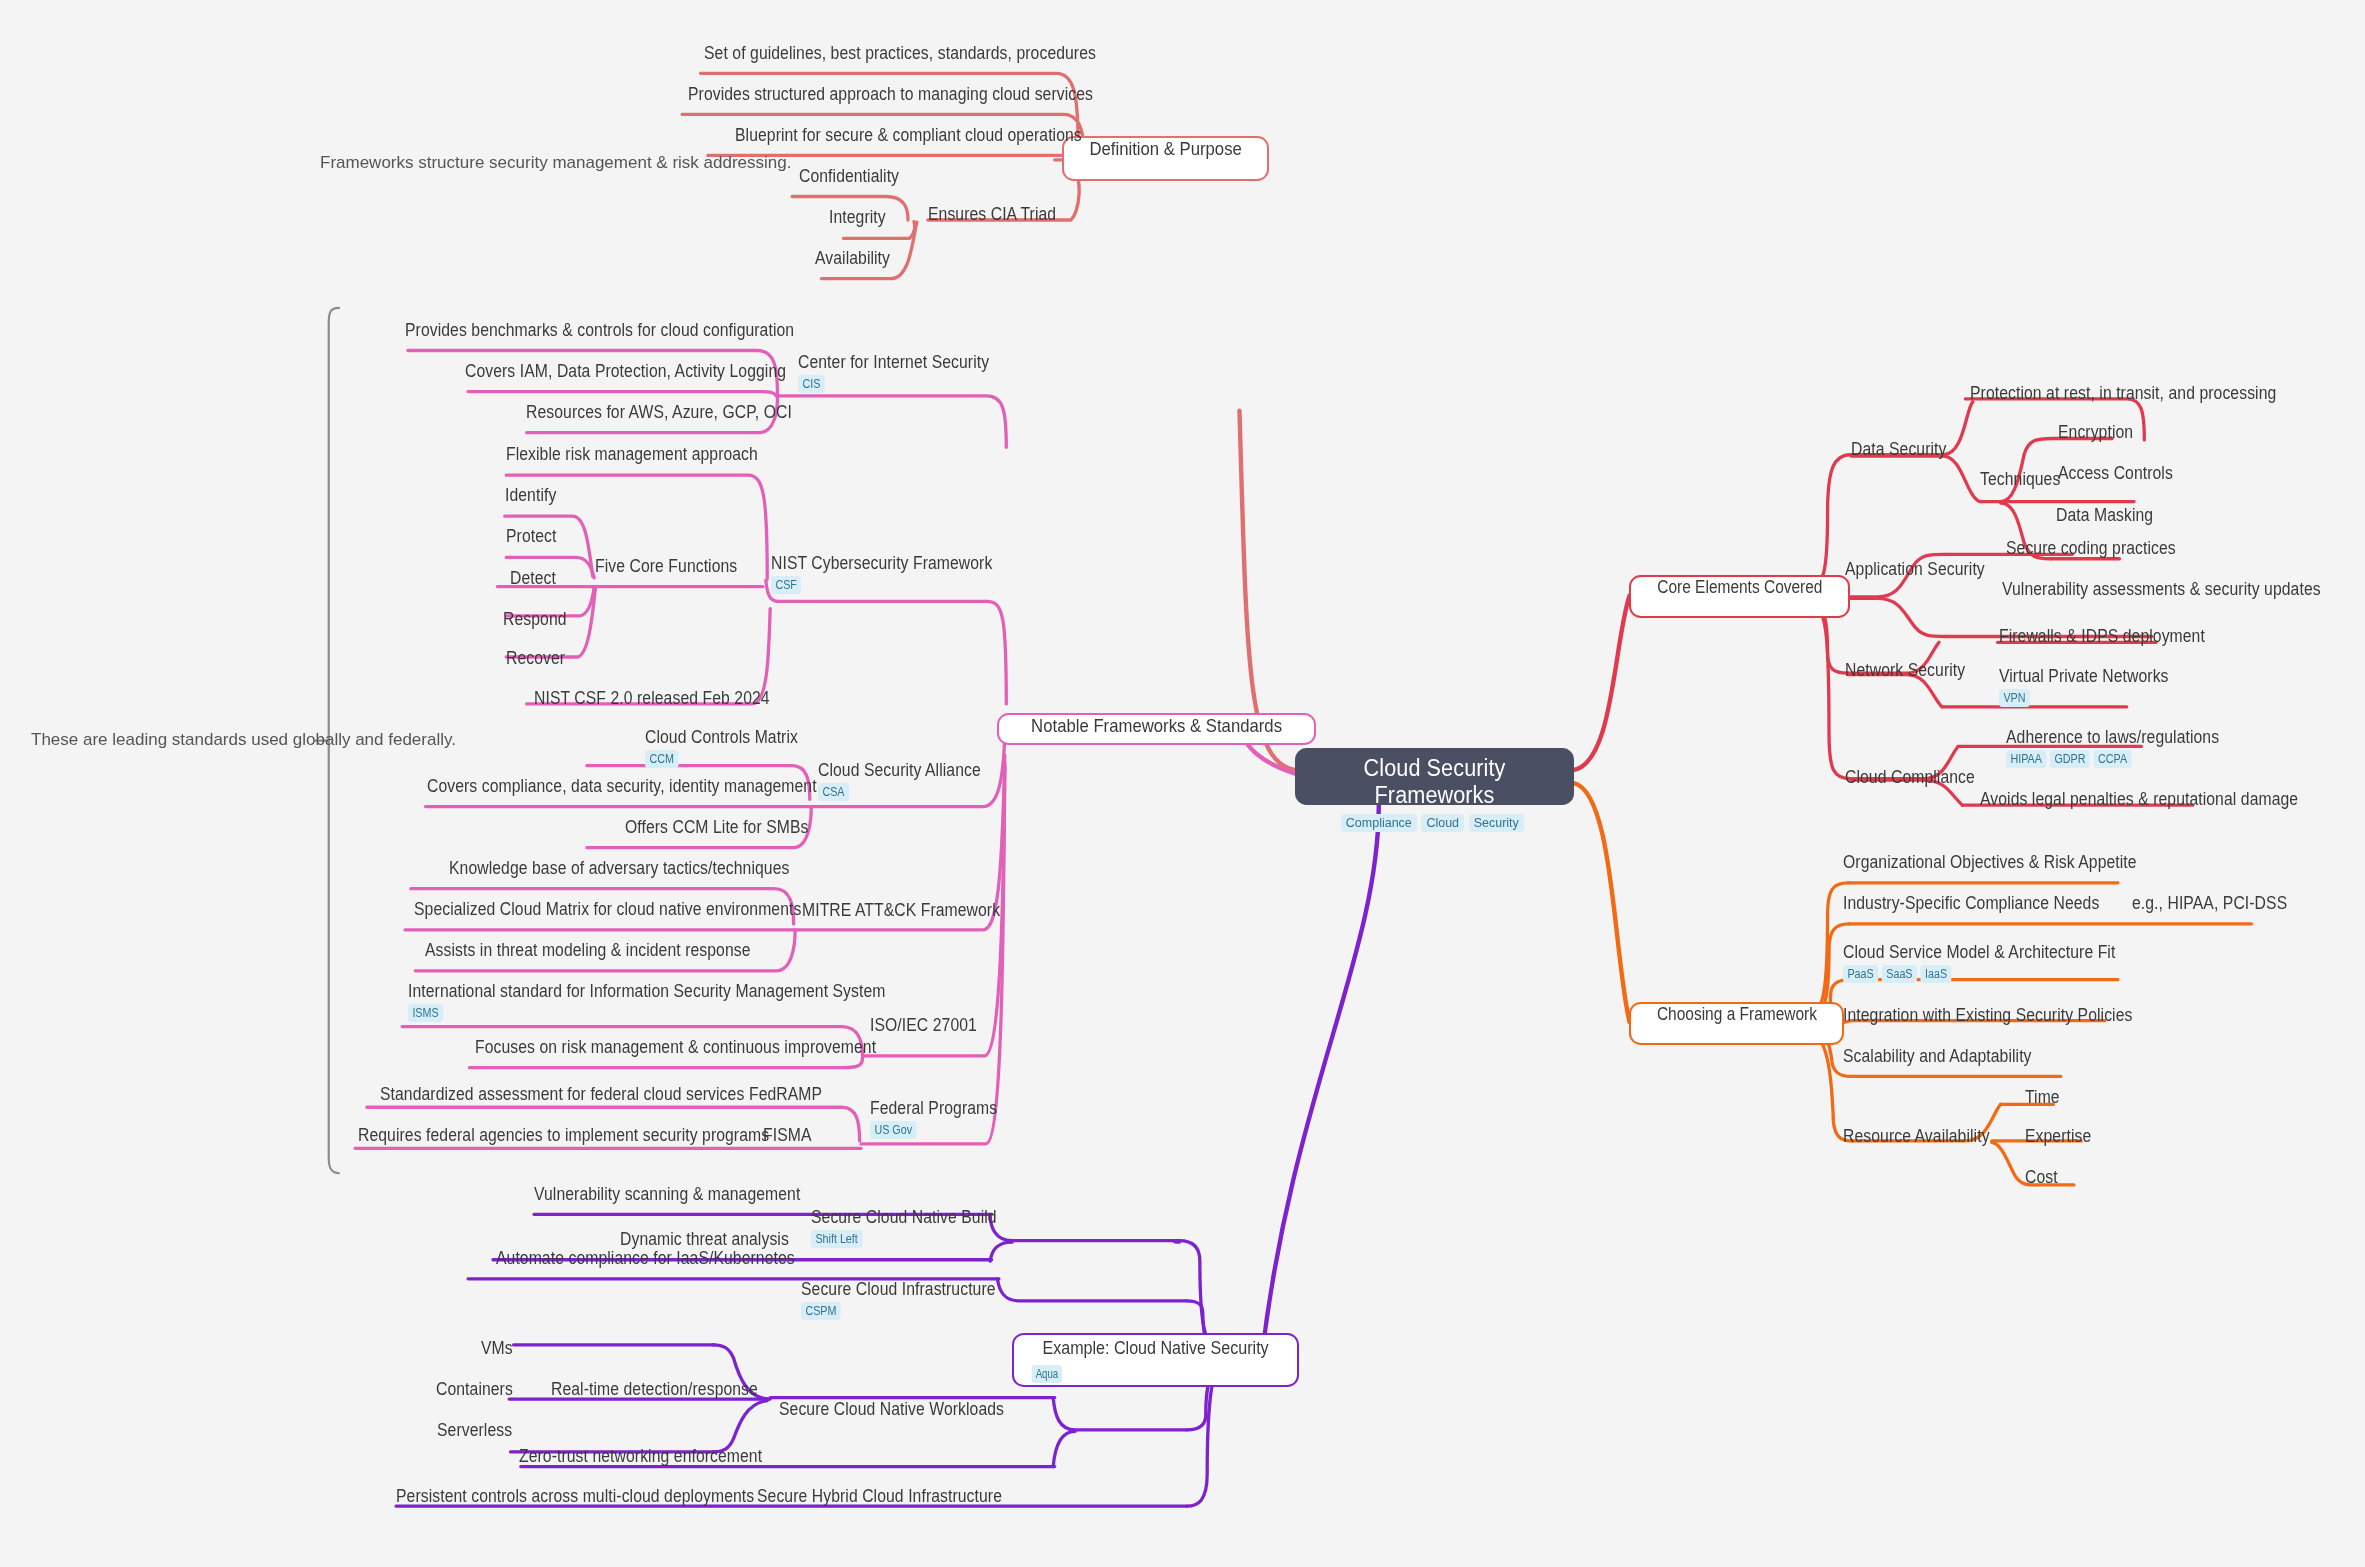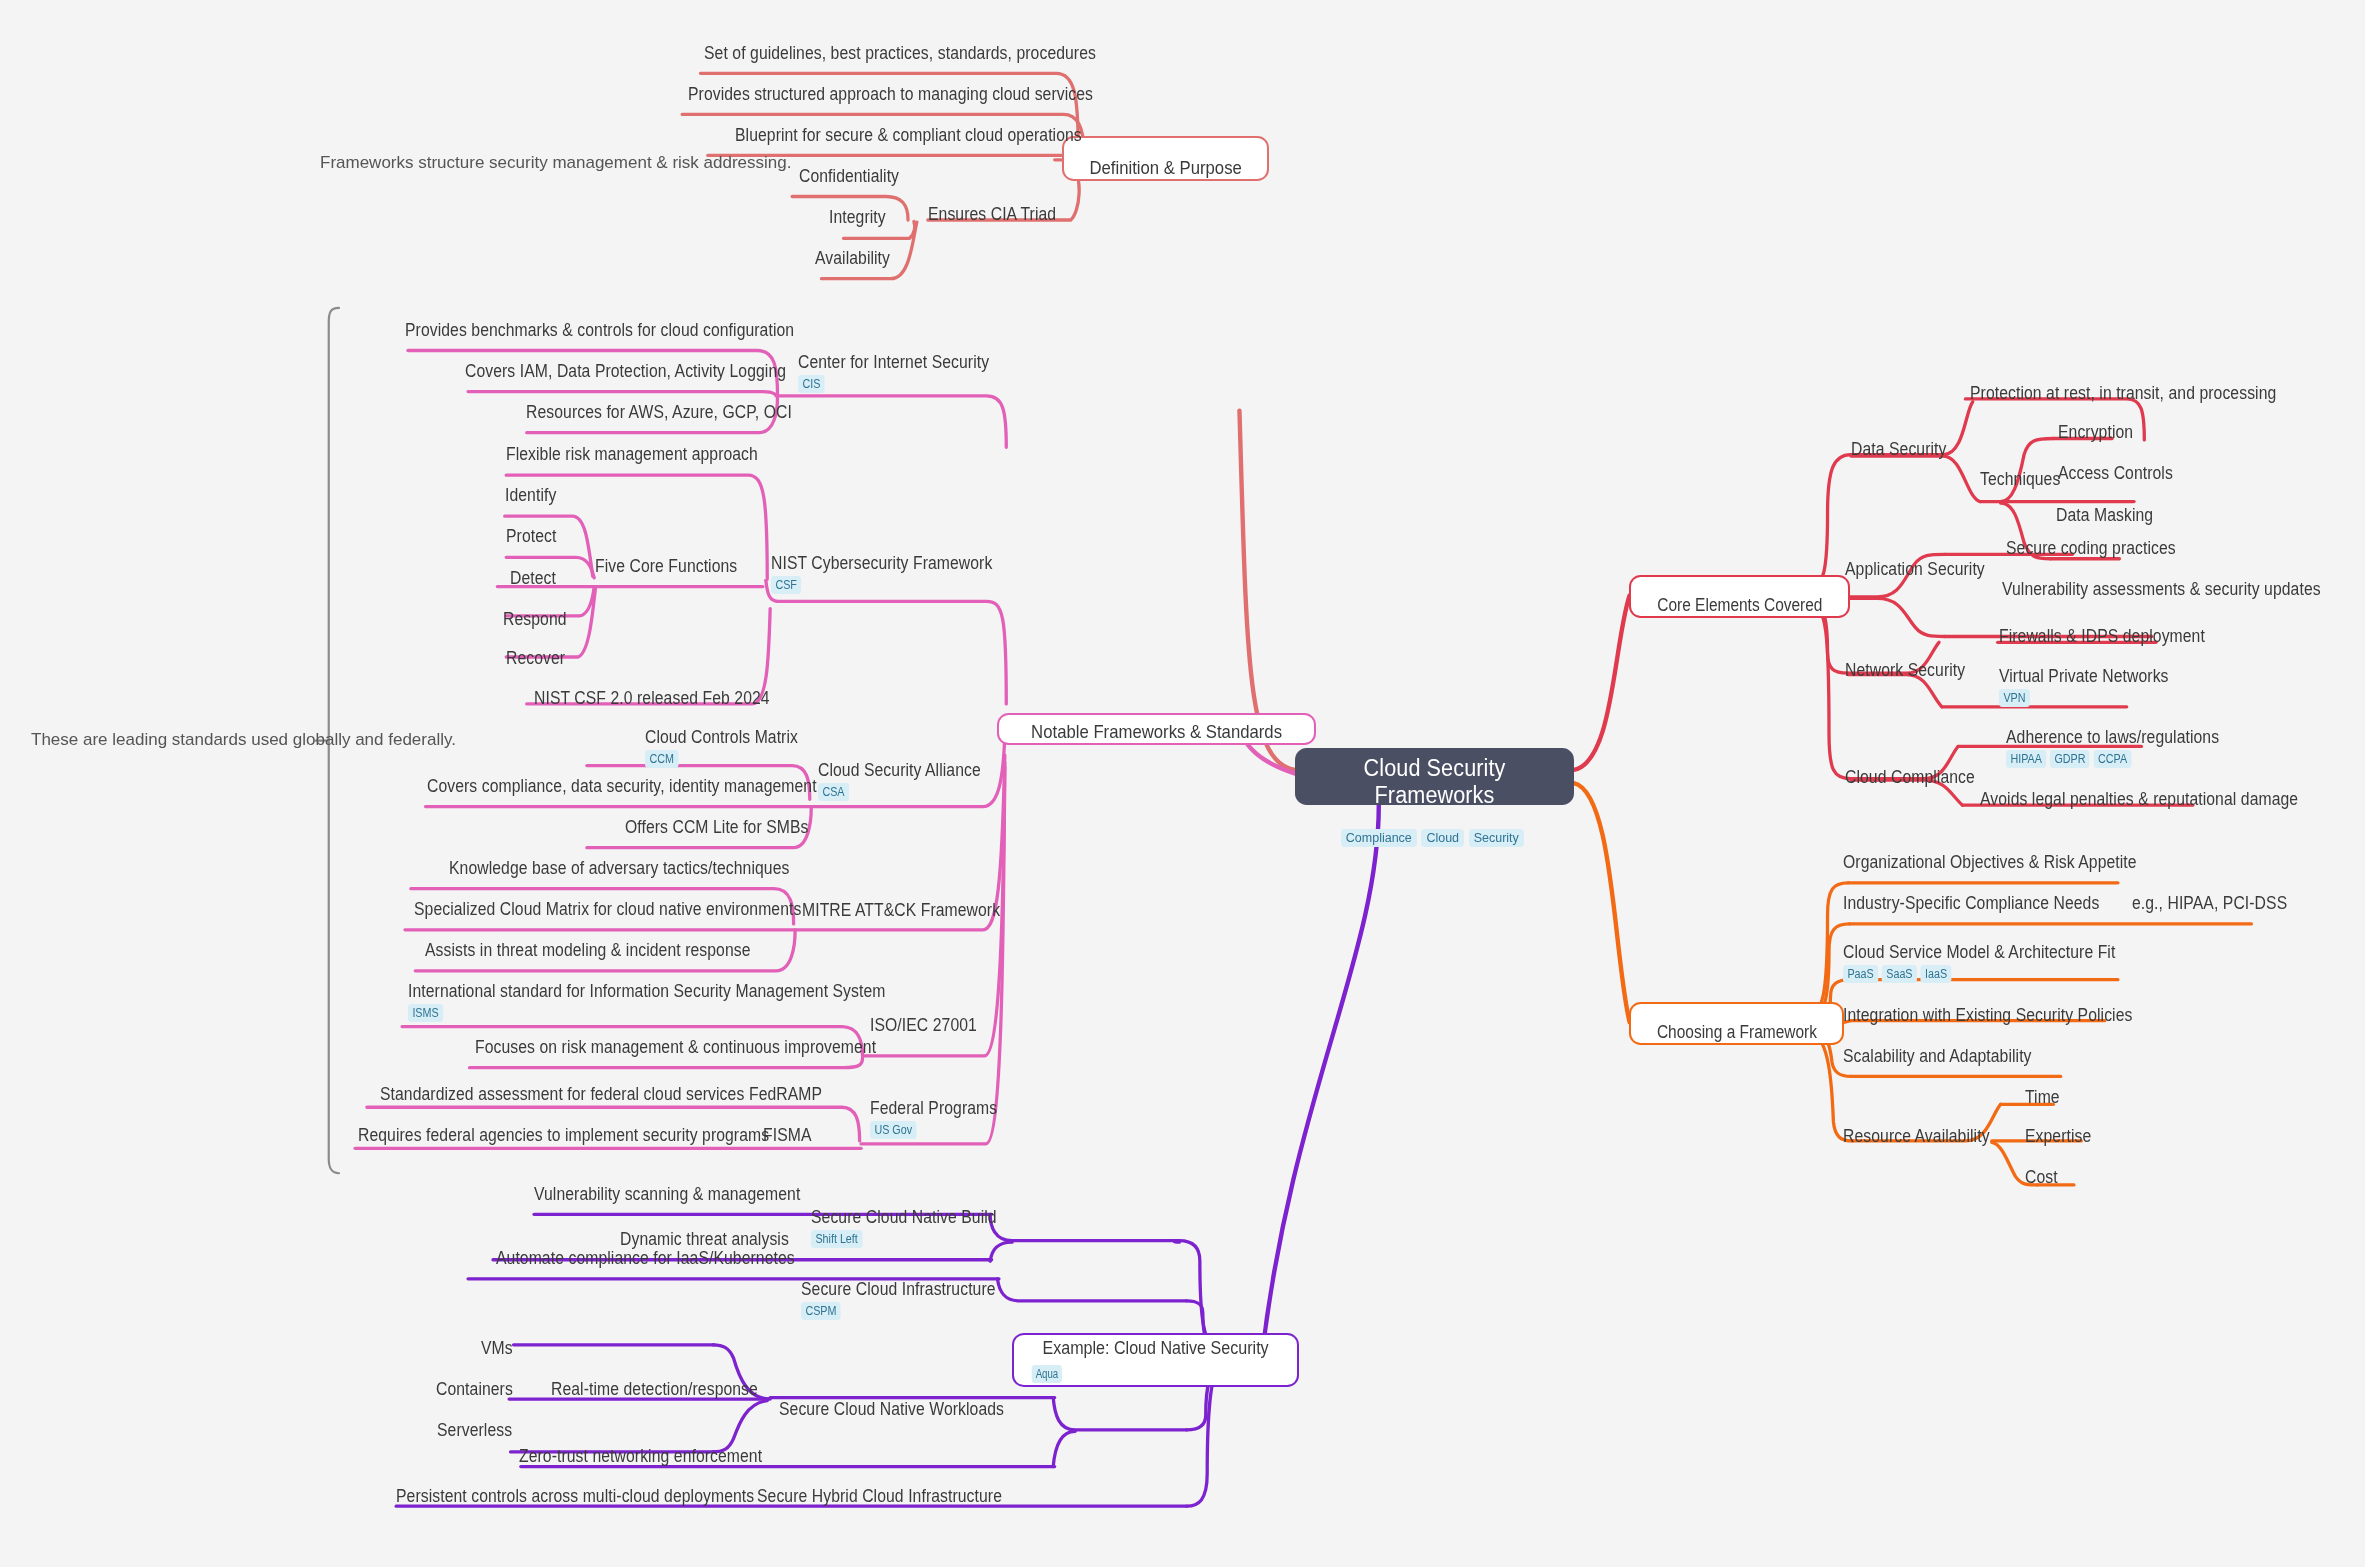--- a/index.html
+++ b/index.html
@@ -15,31 +15,31 @@
   .nd .t{display:block;font-size:18.3px;letter-spacing:0.1px;}
 
   
   .tags{display:block;margin-top:2.9px;}
   .tag{display:inline-block;background:#d7eef7;color:#2f7391;
        font-size:12.5px;padding:1.5px 5.1px 2.2px;border-radius:3.7px;margin-right:4.4px;
        font-family:"Liberation Sans",sans-serif;}
 
   
   .bnode{position:absolute;background:#fff;border:2.9px solid #ccc;border-radius:11.7px;
-         display:flex;align-items:flex-end;justify-content:center;
+         display:flex;align-items:flex-start;justify-content:center;
          font-size:19px;color:#3a3a3a;white-space:nowrap;padding:0 14.7px;box-sizing:border-box;}
   .bnode span{transform:scaleX(.88);transform-origin:center;}
 
   
   #root{position:absolute;left:1295px;top:748px;width:279px;height:57px;
         background:#4b4f63;border-radius:11.7px;box-sizing:border-box;
         padding:7.3px 0 0 0;text-align:center;}
   #root .rtitle{font-size:23.5px;color:#fff;letter-spacing:0.1px;display:inline-block;
         transform:scaleX(.92);}
-  #root .rtags{margin-top:20px;text-decoration:underline;}
+  #root .rtags{margin-top:5px;text-decoration:underline;}
   #root .rtags .tag{font-size:12.5px;background:#d7eef7;color:#2f7391;}
 
   
   .anno{position:absolute;white-space:nowrap;font-size:17px;color:#555;
         font-family:"Liberation Sans",sans-serif;}
 </style>
 </head>
 <body>
 
 <div id="stage">

